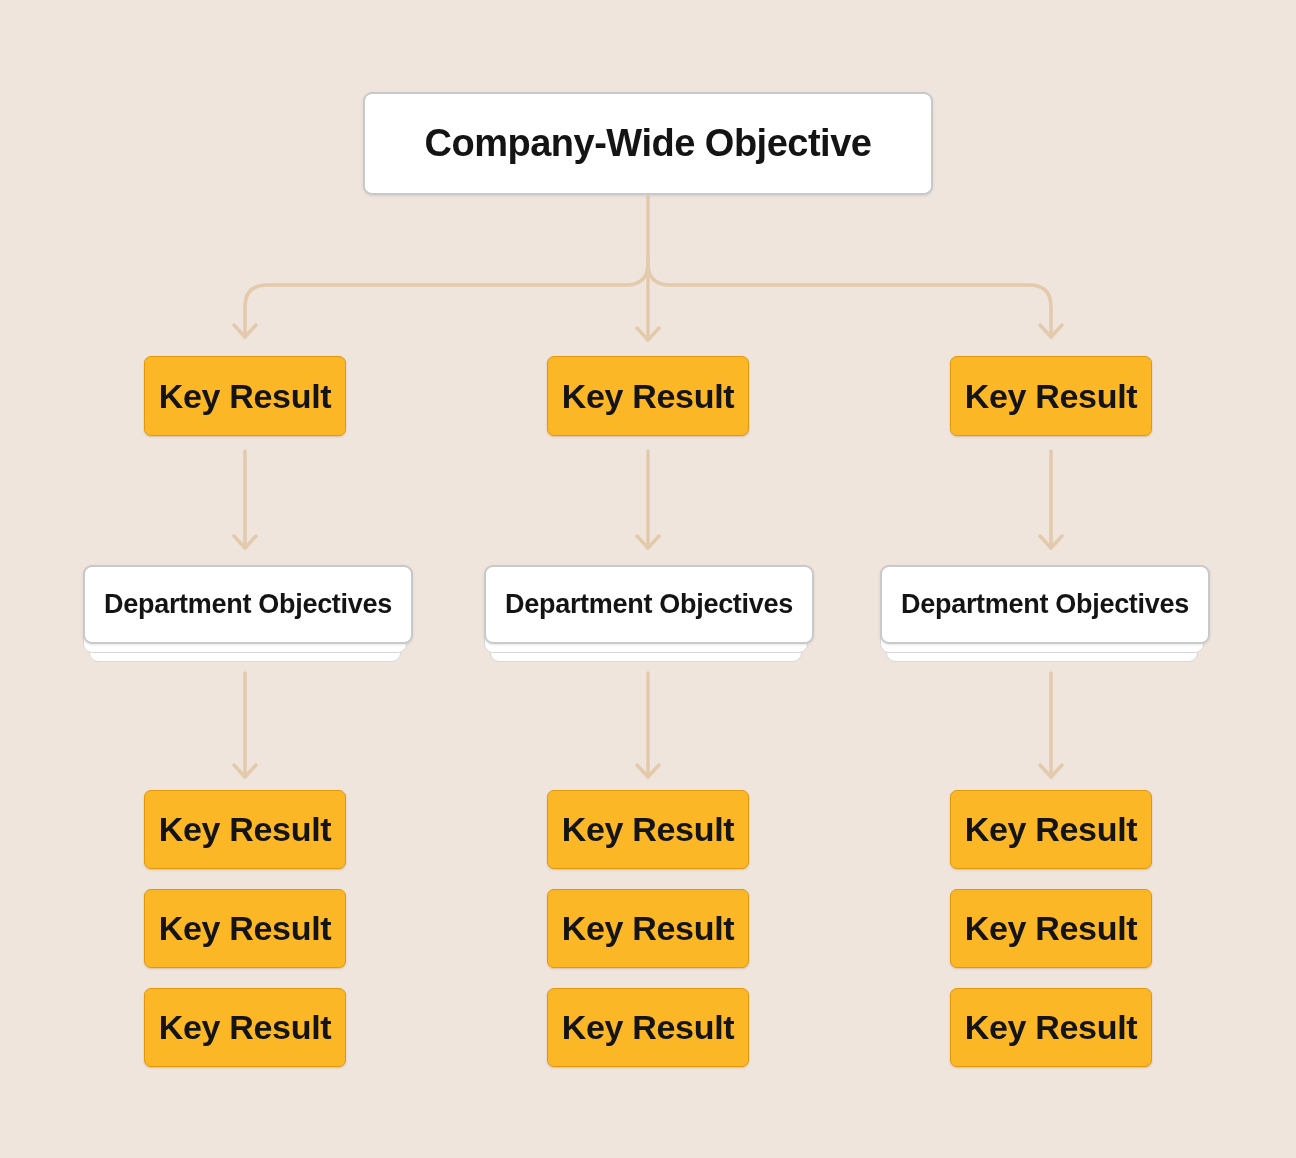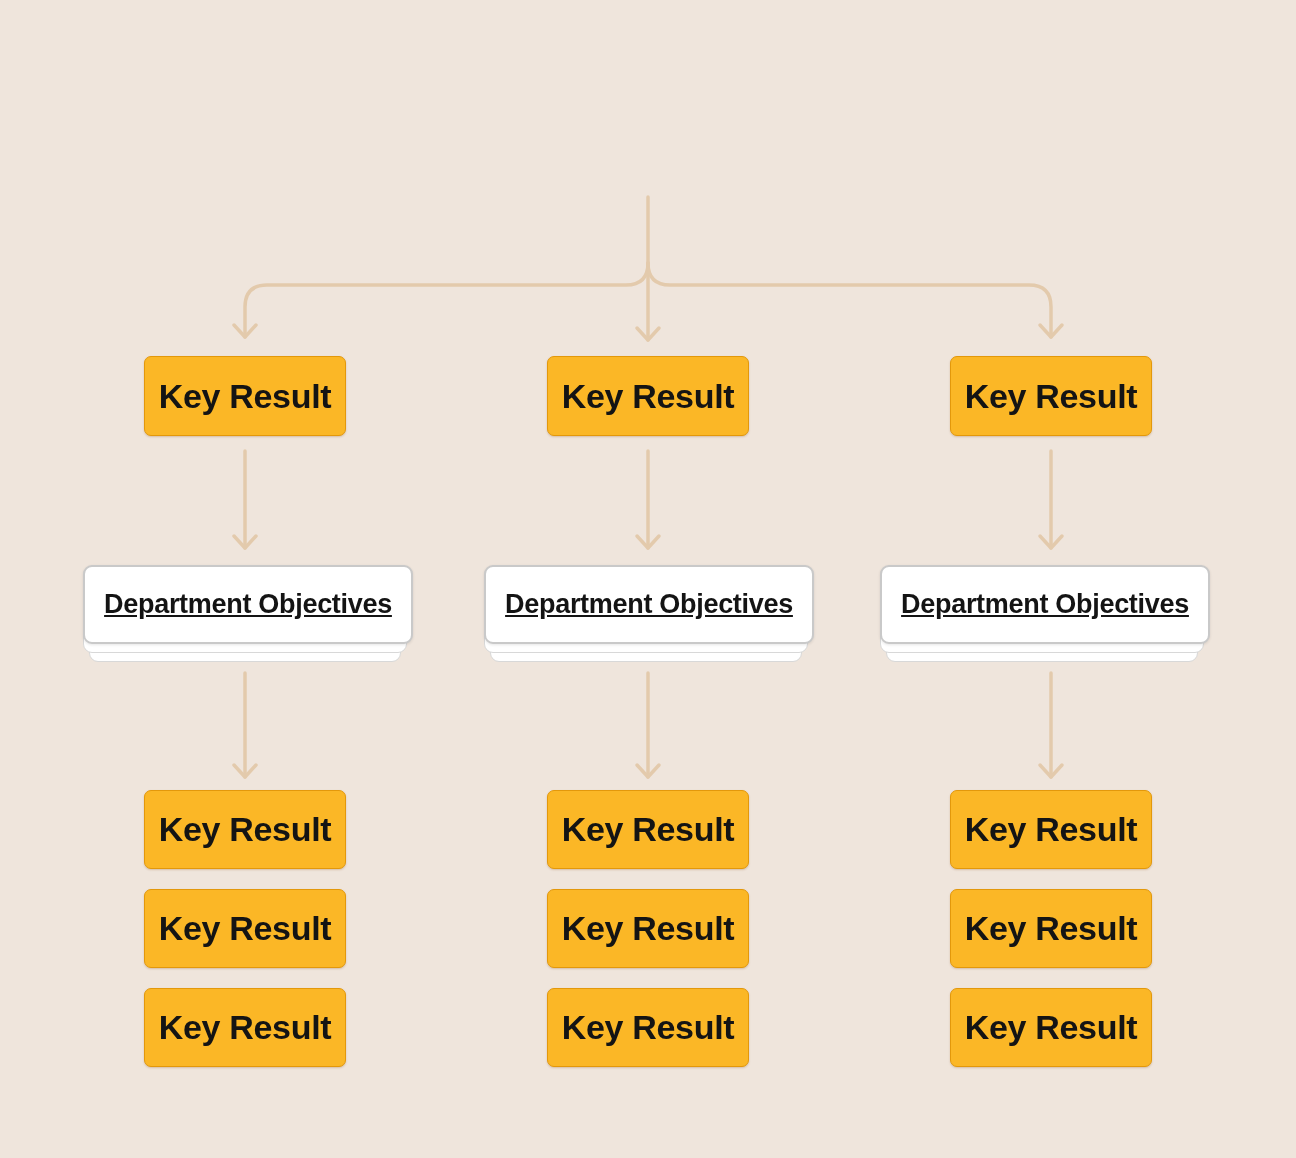--- a/index.html
+++ b/index.html
@@ -69,21 +69,20 @@
     border-radius: 9px;
     height: 79px;
   }
   .dept-stack .layer.l2 { left: 6px;  top: 9px;  right: 6px;  z-index: 1; }
   .dept-stack .layer.l3 { left: 12px; top: 18px; right: 12px; z-index: 0; }
   .dept-stack .node.dept {
     left: 6px; top: 0; right: 0;
     height: 79px;
     font-size: 27px;
     z-index: 2;
-    text-decoration: underline;
   }
 </style>
 </head>
 <body>
 
 <div class="canvas">
 
   <svg class="connectors" width="1296" height="1158" viewBox="0 0 1296 1158">
 
     <g>
@@ -119,20 +118,23 @@
     <g>
       <path d="M648 673 L648 777"></path>
       <path d="M637 765 L648 777 L659 765"></path>
     </g>
     <g>
       <path d="M1040 765 L1051 777 L1062 765"></path>
       <path d="M1051 673 L1051 777"></path>
     </g>
   </svg>
 
+  <div class="node white title-box" style="left:363px; top:92px; width:570px; height:103px;">
+    <span>Company-Wide Objective</span>
+  </div>
 
   <div class="node orange" style="left:144px; top:356px; width:202px; height:80px;">
     <span>Key Result</span>
   </div>
   <div class="node orange" style="left:547px; top:356px; width:202px; height:80px;">
     <span>Key Result</span>
   </div>
   <div class="node orange" style="left:950px; top:356px; width:202px; height:80px;">
     <span>Key Result</span>
   </div>

